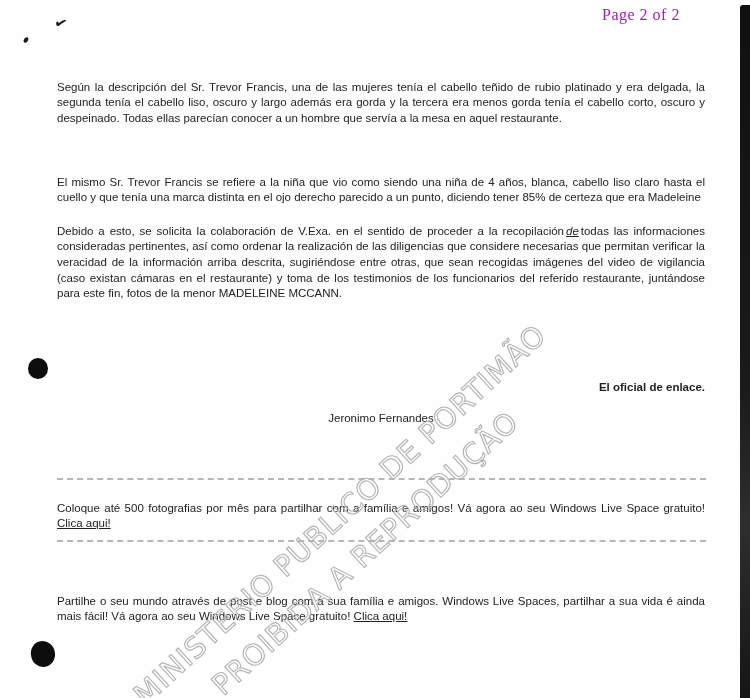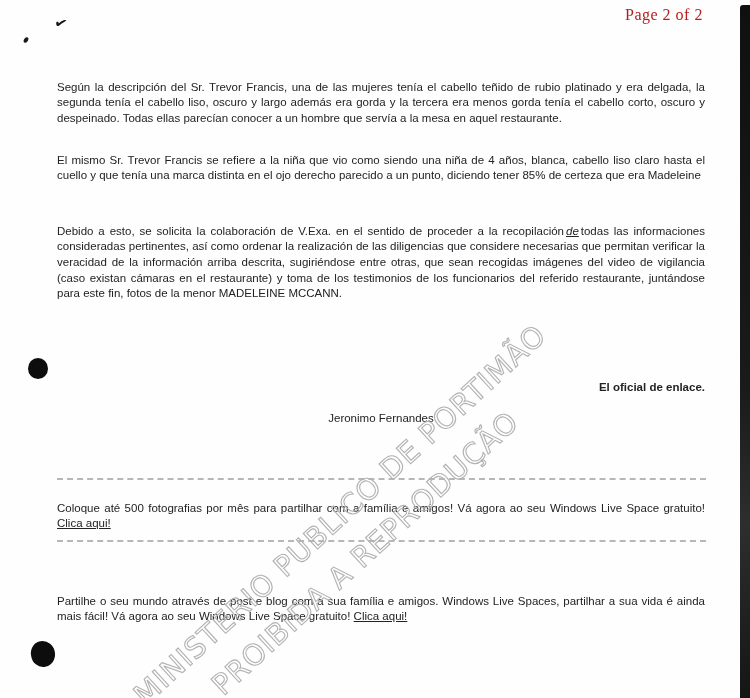--- a/index.html
+++ b/index.html
@@ -13,24 +13,23 @@
   .page {
     position: absolute; inset: 0;
     background: #fefefe;
   }
   
   .page-header {
     position: absolute;
     left: 602px; top: 6px;
     font-family: "Liberation Serif", "DejaVu Serif", serif;
     font-size: 16px;
-    color: #b91c1c;
+    color: #a21caf;
     letter-spacing: 0.5px;
     white-space: nowrap;
-    margin-left: 23px;
   }
   
   .pen-mark {
     position: absolute; left: 55px; top: 15px;
     font-size: 14px; color: #141414;
     transform: rotate(14deg) scaleX(1.1);
   }
   .ink-speck {
     position: absolute; left: 24px; top: 37px;
     width: 4px; height: 6px;
@@ -41,21 +40,21 @@
   
   .col {
     position: absolute;
     left: 57px; width: 648px;
     font-size: 11.5px;
     line-height: 15.7px;
     color: #232327;
     text-align: justify;
   }
   .p1 { top: 68px; }
-  .p2 { top: 141px; }
+  .p2 { top: 163px; }
   .p3 { top: 212px; }
   .p4 { top: 319px; }
   .signoff    { top: 368px; text-align: right; font-weight: bold; }
   .signature  { top: 399px; text-align: center; }
   .italic-word { font-style: italic; padding: 0 2px; text-decoration: underline; }
   
   .sep {
     position: absolute; left: 57px; width: 649px; height: 0;
     border-top: 2px dashed #ababab;
     opacity: 0.85;

